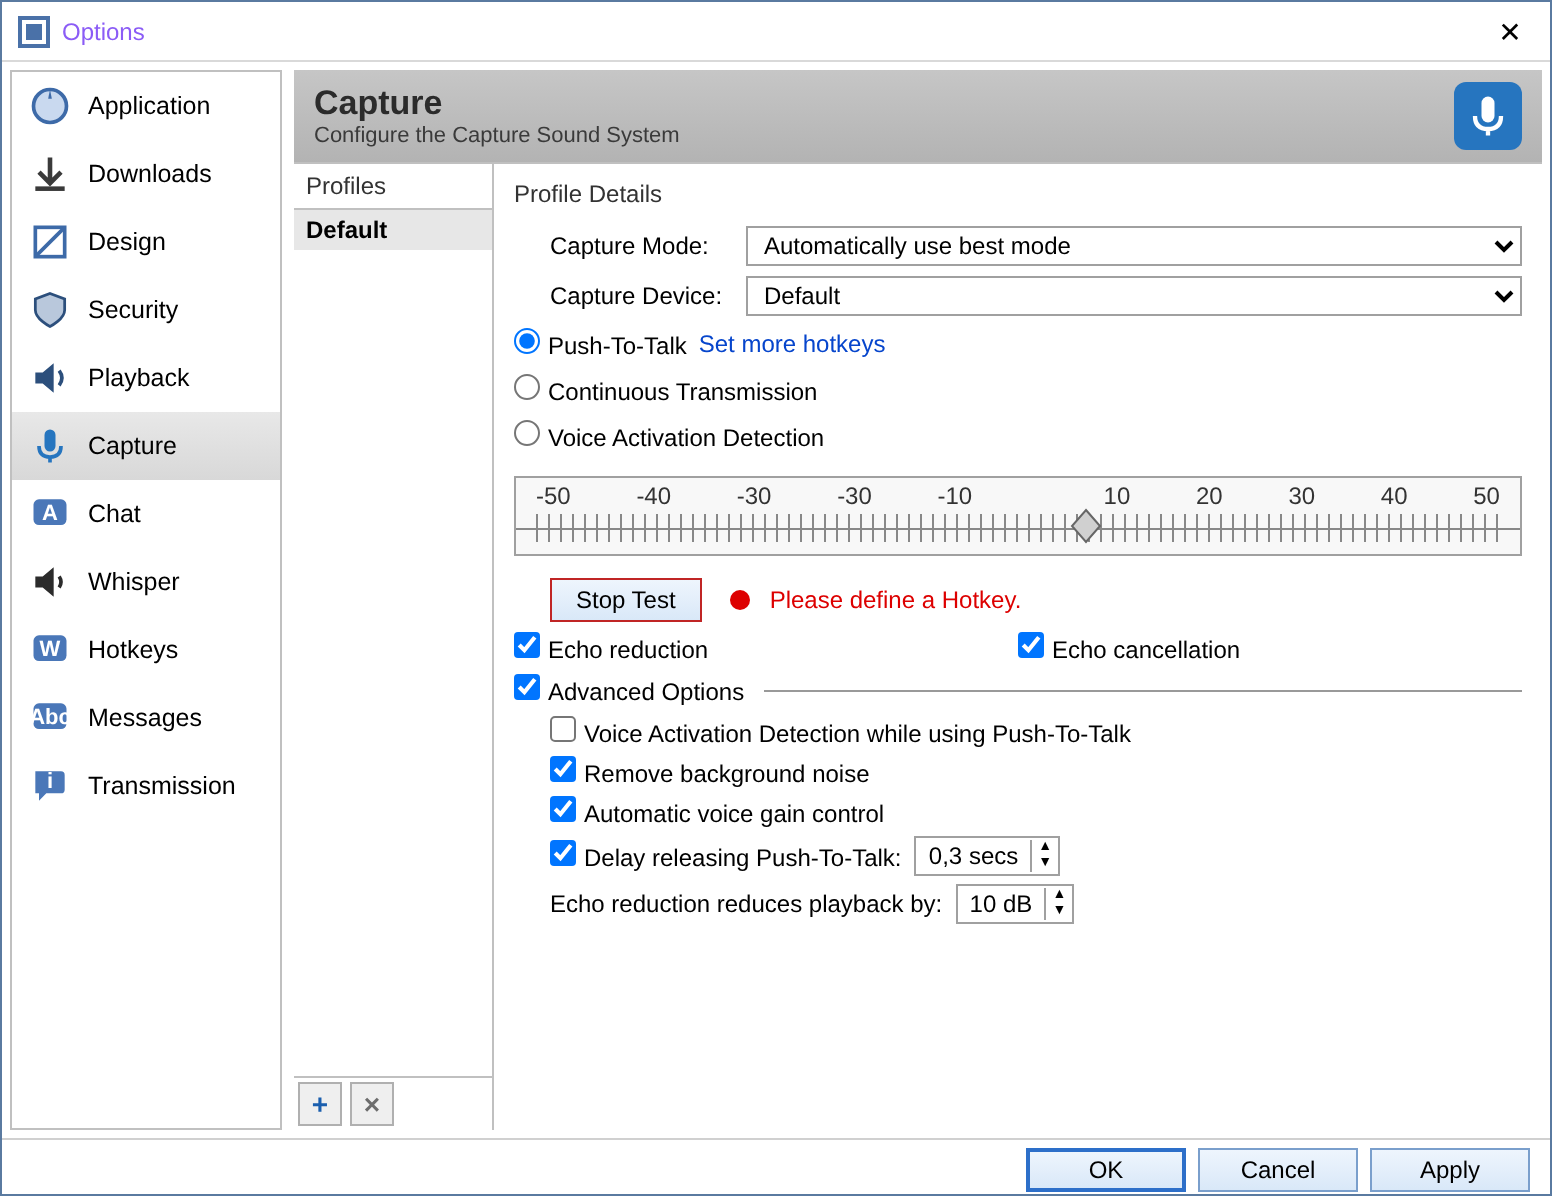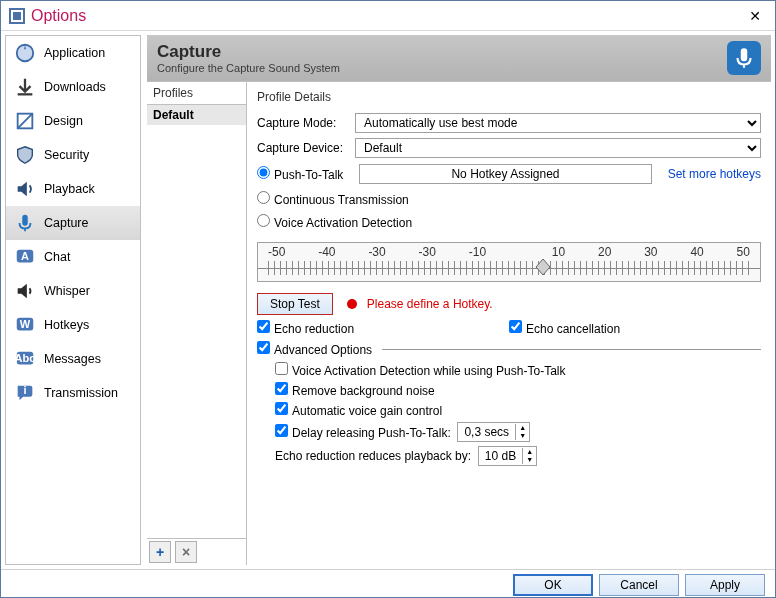--- a/index.html
+++ b/index.html
@@ -1,19 +1,19 @@
 <!DOCTYPE html>
 <html><head>
 <meta charset="utf-8">
 <style>
 * { box-sizing: border-box; margin: 0; padding: 0; font-family: "Segoe UI", Tahoma, sans-serif; font-size: 12px; }
 body { background: #fff; width: 776px; height: 598px; overflow: hidden; border: 1px solid #5a7aa0; }
 .titlebar { height: 30px; background: #fff; border-bottom: 1px solid #d9d9d9; display: flex; align-items: center; padding: 0 8px; }
 .titlebar .app-icon { width: 16px; height: 16px; margin-right: 6px; }
-.titlebar .title { flex: 1; font-size: 16px; color: #be185d; }
+.titlebar .title { flex: 1; font-size: 12px; color: #8b5cf6; }
 .titlebar .close { width: 40px; height: 30px; display: flex; align-items: center; justify-content: center; font-size: 14px; color: #000; margin-right:-8px; }
 
 .win-body { display: flex; height: 538px; }
 .sidebar { width: 136px; background: #fff; border: 1px solid #c0c0c0; margin: 4px 0 4px 4px; overflow-y:auto; }
 .side-item { display:flex; align-items:center; gap:8px; padding:6px 8px; cursor:pointer; }
 .side-item.active { background: linear-gradient(#e8e8e8,#d8d8d8); }
 .side-item .icon { width:22px; height:22px; display:inline-flex; align-items:center; justify-content:center; }
 .side-item .lbl { font-size:12.5px; color:#000; }
 
 .main { flex:1; display:flex; flex-direction:column; margin:4px 4px 4px 6px; }
@@ -24,21 +24,21 @@
 .hdr .big-icon { width:34px; height:34px; background:#2675bf; border-radius:6px; display:flex; align-items:center; justify-content:center; }
 .columns { flex:1; display:flex; border-top:1px solid #c0c0c0;}
 .profiles { width:100px; border-right:1px solid #c0c0c0; display:flex; flex-direction:column; }
 .col-head { font-size:12px; padding:4px 6px; color:#333; }
 .profile-list { flex:1; border-top:1px solid #c0c0c0; background:#fff; }
 .profile-item { padding:3px 6px; font-weight:bold; background:#e7e7e7; }
 .profile-btns { display:flex; border-top:1px solid #c0c0c0; }
 .pbtn { width:22px; height:22px; border:1px solid #b0b0b0; background:#efefef; display:flex; align-items:center; justify-content:center; margin:2px; font-size:14px; }
 
 .details { flex:1; padding:4px 10px 4px 10px; display:flex; flex-direction:column; gap:5px; overflow:auto; }
-.row { display:flex; align-items:center; gap:6px; }
+.row { display:flex; align-items:center; gap:6px;margin-left:18px; }
 .lblw { width:92px; color:#000; }
 select.full { flex:1; border:1px solid #a0a0a0; background:#fff; height:20px; padding:0 4px; }
 .radio-row { display:flex; align-items:center; gap:6px; margin:1px 0; }
 input[type=radio],input[type=checkbox]{ margin-right:4px; }
 .hotkey-box { border:1px solid #a0a0a0; background:#fff; height:20px; flex:1; text-align:center; line-height:18px; margin:0 10px; }
 .link { color:#0645cc; cursor:pointer; }
 .ruler { border:1px solid #a0a0a0; background:#f8f8f8; height:40px; margin:6px 0; position:relative; overflow:hidden; }
 .tick-lbls { display:flex; justify-content:space-between; padding:2px 10px; font-size:10px; color:#333;}
 .ruler-ticks { position:absolute; left:10px; right:10px; top:18px; height:14px; background:repeating-linear-gradient(90deg,#888 0 1px,transparent 1px 6px); }
 .ruler-mid { position:absolute; left:0; right:0; top:25px; height:1px; background:#888;}
@@ -209,21 +209,20 @@
           <span class="lblw">Capture Mode:</span>
           <select class="full"><option>Automatically use best mode</option></select>
         </div>
         <div class="row">
           <span class="lblw">Capture Device:</span>
           <select class="full"><option>Default</option></select>
         </div>
 
         <div class="radio-row">
           <label><input type="radio" name="mode" checked="" style=""><span>Push-To-Talk</span></label>
-          <div class="hotkey-box">No Hotkey Assigned</div>
           <span class="link">Set more hotkeys</span>
         </div>
         <div class="radio-row">
             <label><input type="radio" name="mode" style=""><span>Continuous Transmission</span></label>
           </div>
         <div class="radio-row">
             <label><input type="radio" name="mode" style=""><span>Voice Activation Detection</span></label>
           </div>
 
         <div class="ruler">

